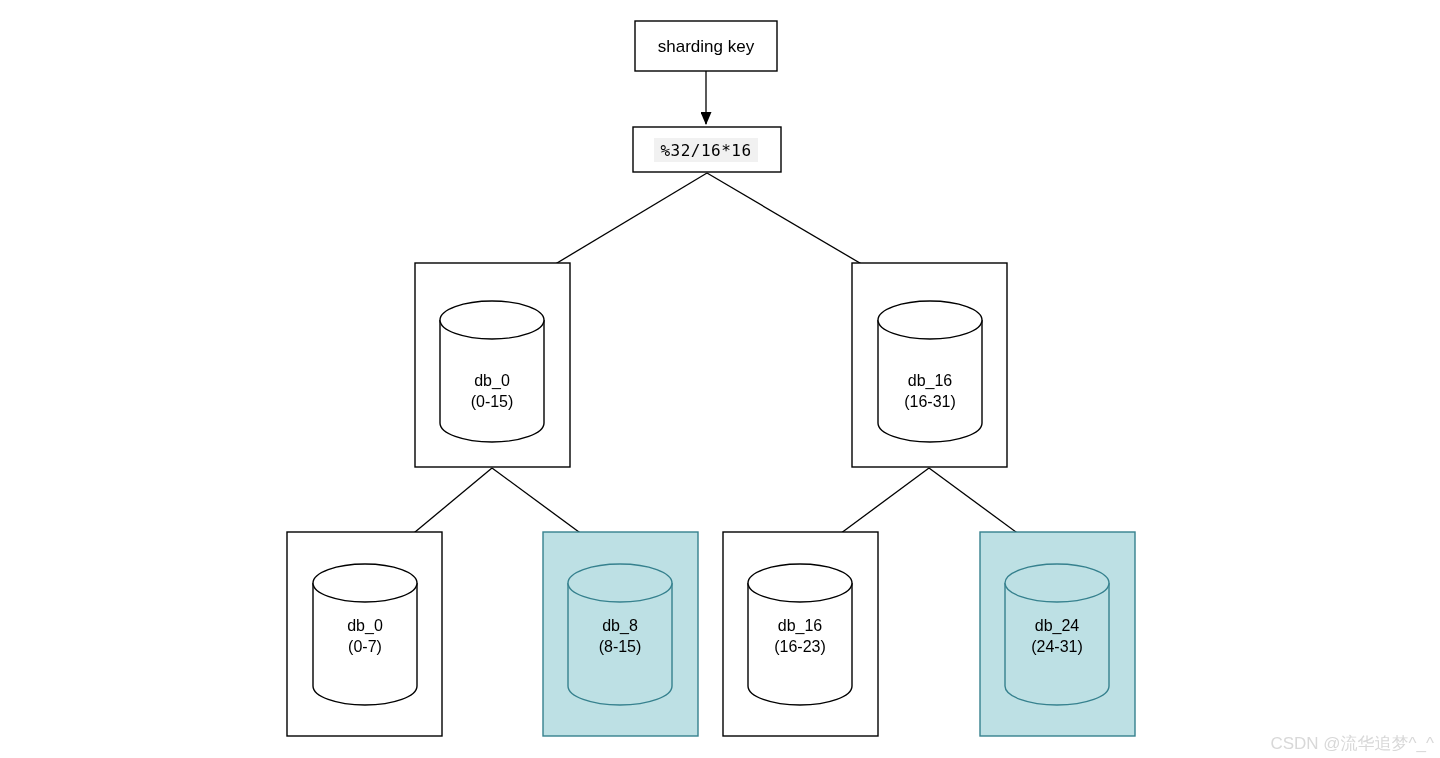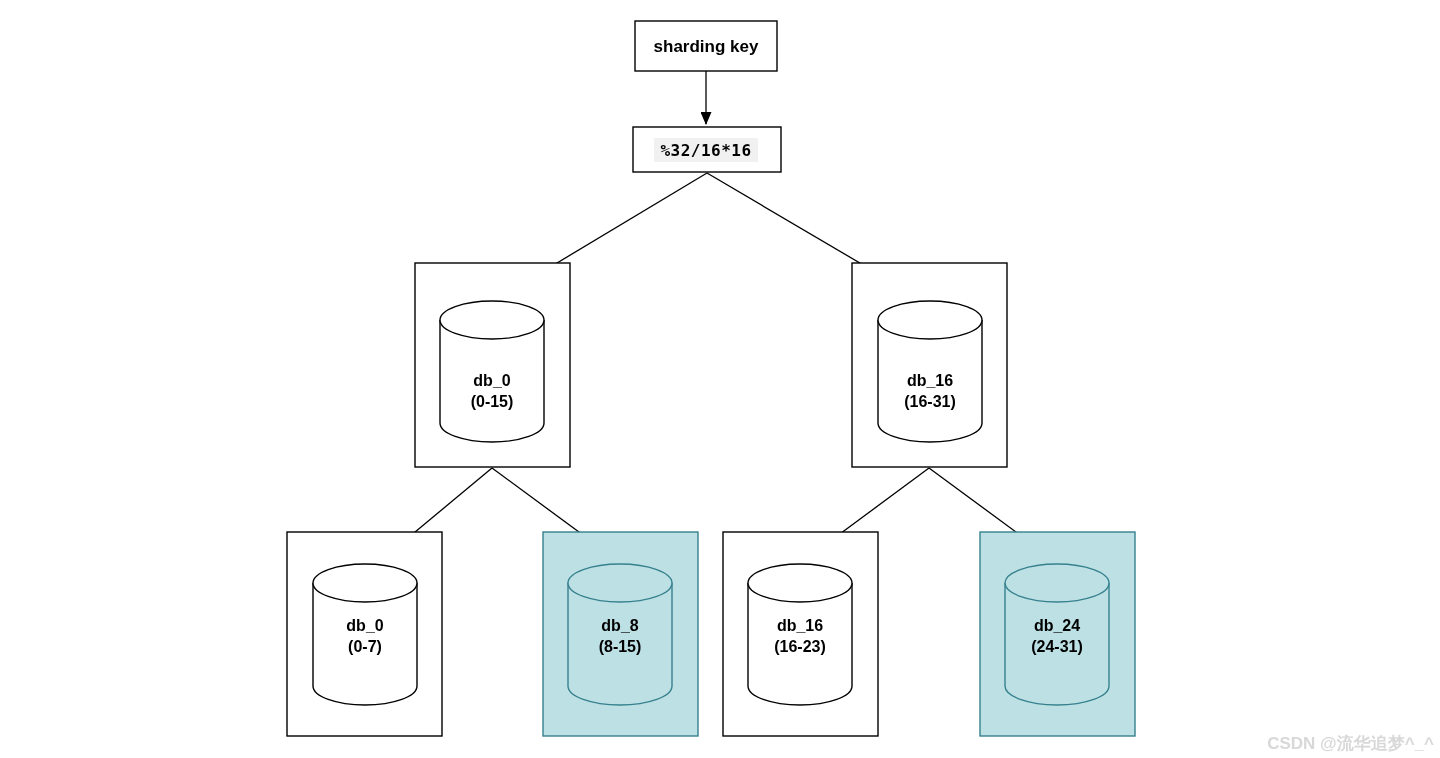--- a/index.html
+++ b/index.html
@@ -1,17 +1,17 @@
 <!DOCTYPE html>
 <html><head>
 <meta charset="utf-8">
 <style>
   html,body{margin:0;padding:0;background:#ffffff;}
   .stage{position:relative;width:1440px;height:758px;background:#ffffff;overflow:hidden;
-         font-family:"Liberation Sans",sans-serif;font-weight:bold;}
+         font-family:"Liberation Sans",sans-serif;}
   svg{display:block;}
   .box{fill:#ffffff;stroke:#000000;stroke-width:1.4;}
   .cyl{fill:#ffffff;stroke:#000000;stroke-width:1.4;}
   .hls{stroke-width:1.4;} 
   .lbl{font-family:"Liberation Sans",sans-serif;font-size:16px;fill:#000000;stroke:none;text-anchor:middle;}
   .title{font-size:17px;}
   .mono{font-family:"DejaVu Sans Mono","Liberation Mono",monospace;font-size:16px;
         letter-spacing:0.5px;fill:#000000;stroke:none;text-anchor:middle;}
   .arrow{stroke:#000000;stroke-width:1.3;fill:none;marker-end:url(#arrowhead);}
   .wm{font-family:"Liberation Sans",sans-serif;font-size:17px;fill:#d8d8d8;stroke:none;text-anchor:end;}

